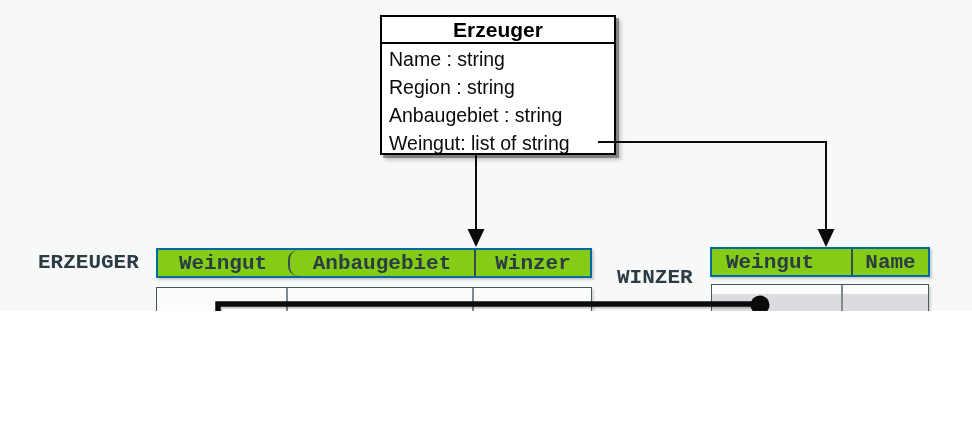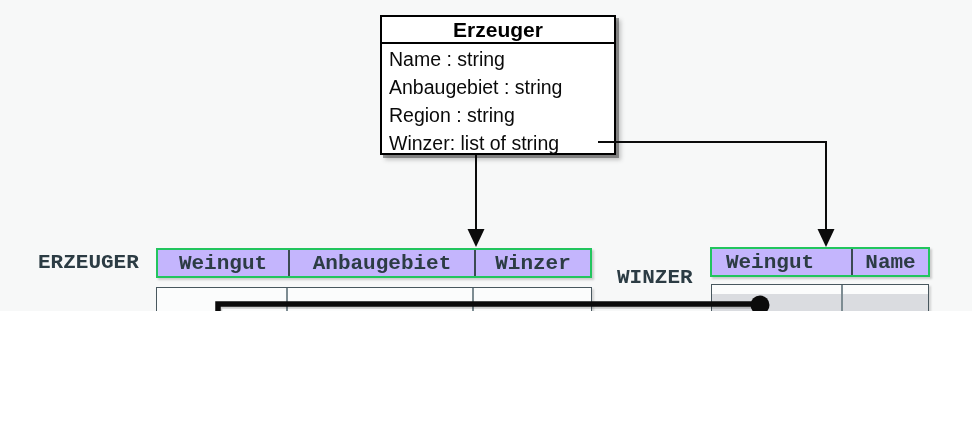--- a/index.html
+++ b/index.html
@@ -51,22 +51,22 @@
     white-space: nowrap;
     z-index: 1;
   }
   .lbl-erzeuger { left: 38px;  top: 248px; }
   .lbl-winzer   { left: 617px; top: 263px; }
 
   
   .hdr {
     position: absolute;
     display: flex;
-    background: #c4b5fd;
-    border: 2px solid #22c55e;
+    background: #84cc16;
+    border: 2px solid #0369a1;
     box-sizing: border-box;
     box-shadow: 2px 2px 2px rgba(0,0,0,0.18);
     z-index: 1;
   }
   .hdr-erzeuger { left: 156px; top: 248px; width: 436px; height: 30px; }
   .hdr-winzer   { left: 710px; top: 247px; width: 220px; height: 30px; }
   .hdr-cell {
     display: flex;
     align-items: center;
     justify-content: center;
@@ -74,21 +74,21 @@
     font-weight: bold;
     font-size: 21px;
     color: #2c3c44;
     box-sizing: border-box;
     border-left: 2px solid #3b4a52;
     white-space: nowrap;
     overflow: hidden;
   }
   .hdr-cell:first-child { border-left: none; }
   .hdr-erzeuger .c1 { width: 130px; }
-  .hdr-erzeuger .c2 { width: 186px; }
+  .hdr-erzeuger .c2 { width: 186px; border-radius: 10px; }
   .hdr-erzeuger .c3 { width: 116px; }
   .hdr-winzer  .c1 { width: 130px; }
   .hdr-winzer  .c2 { width: 86px; margin-left: 23px; }
 
   
   .body-box {
     position: absolute;
     background: #fbfcfc;
     border: 1.5px solid #48575e;
     box-sizing: border-box;
@@ -126,23 +126,23 @@
 </style>
 </head>
 <body>
 
 <div class="canvas">
 
   <div class="class-box">
     <div class="class-title">Erzeuger</div>
     <div class="class-attrs">
       <div class="class-attr">Name : string</div>
+      <div class="class-attr">Region : string</div>
       <div class="class-attr">Anbaugebiet : string</div>
-      <div class="class-attr">Region : string</div>
-      <div class="class-attr">Winzer: list of string</div>
+      <div class="class-attr">Weingut: list of string</div>
     </div>
   </div>
 
   <div class="tbl-label lbl-erzeuger">ERZEUGER</div>
   <div class="hdr hdr-erzeuger">
     <div class="hdr-cell c1">Weingut</div>
     <div class="hdr-cell c2">Anbaugebiet</div>
     <div class="hdr-cell c3">Winzer</div>
   </div>
   <div class="body-box body-erzeuger">

